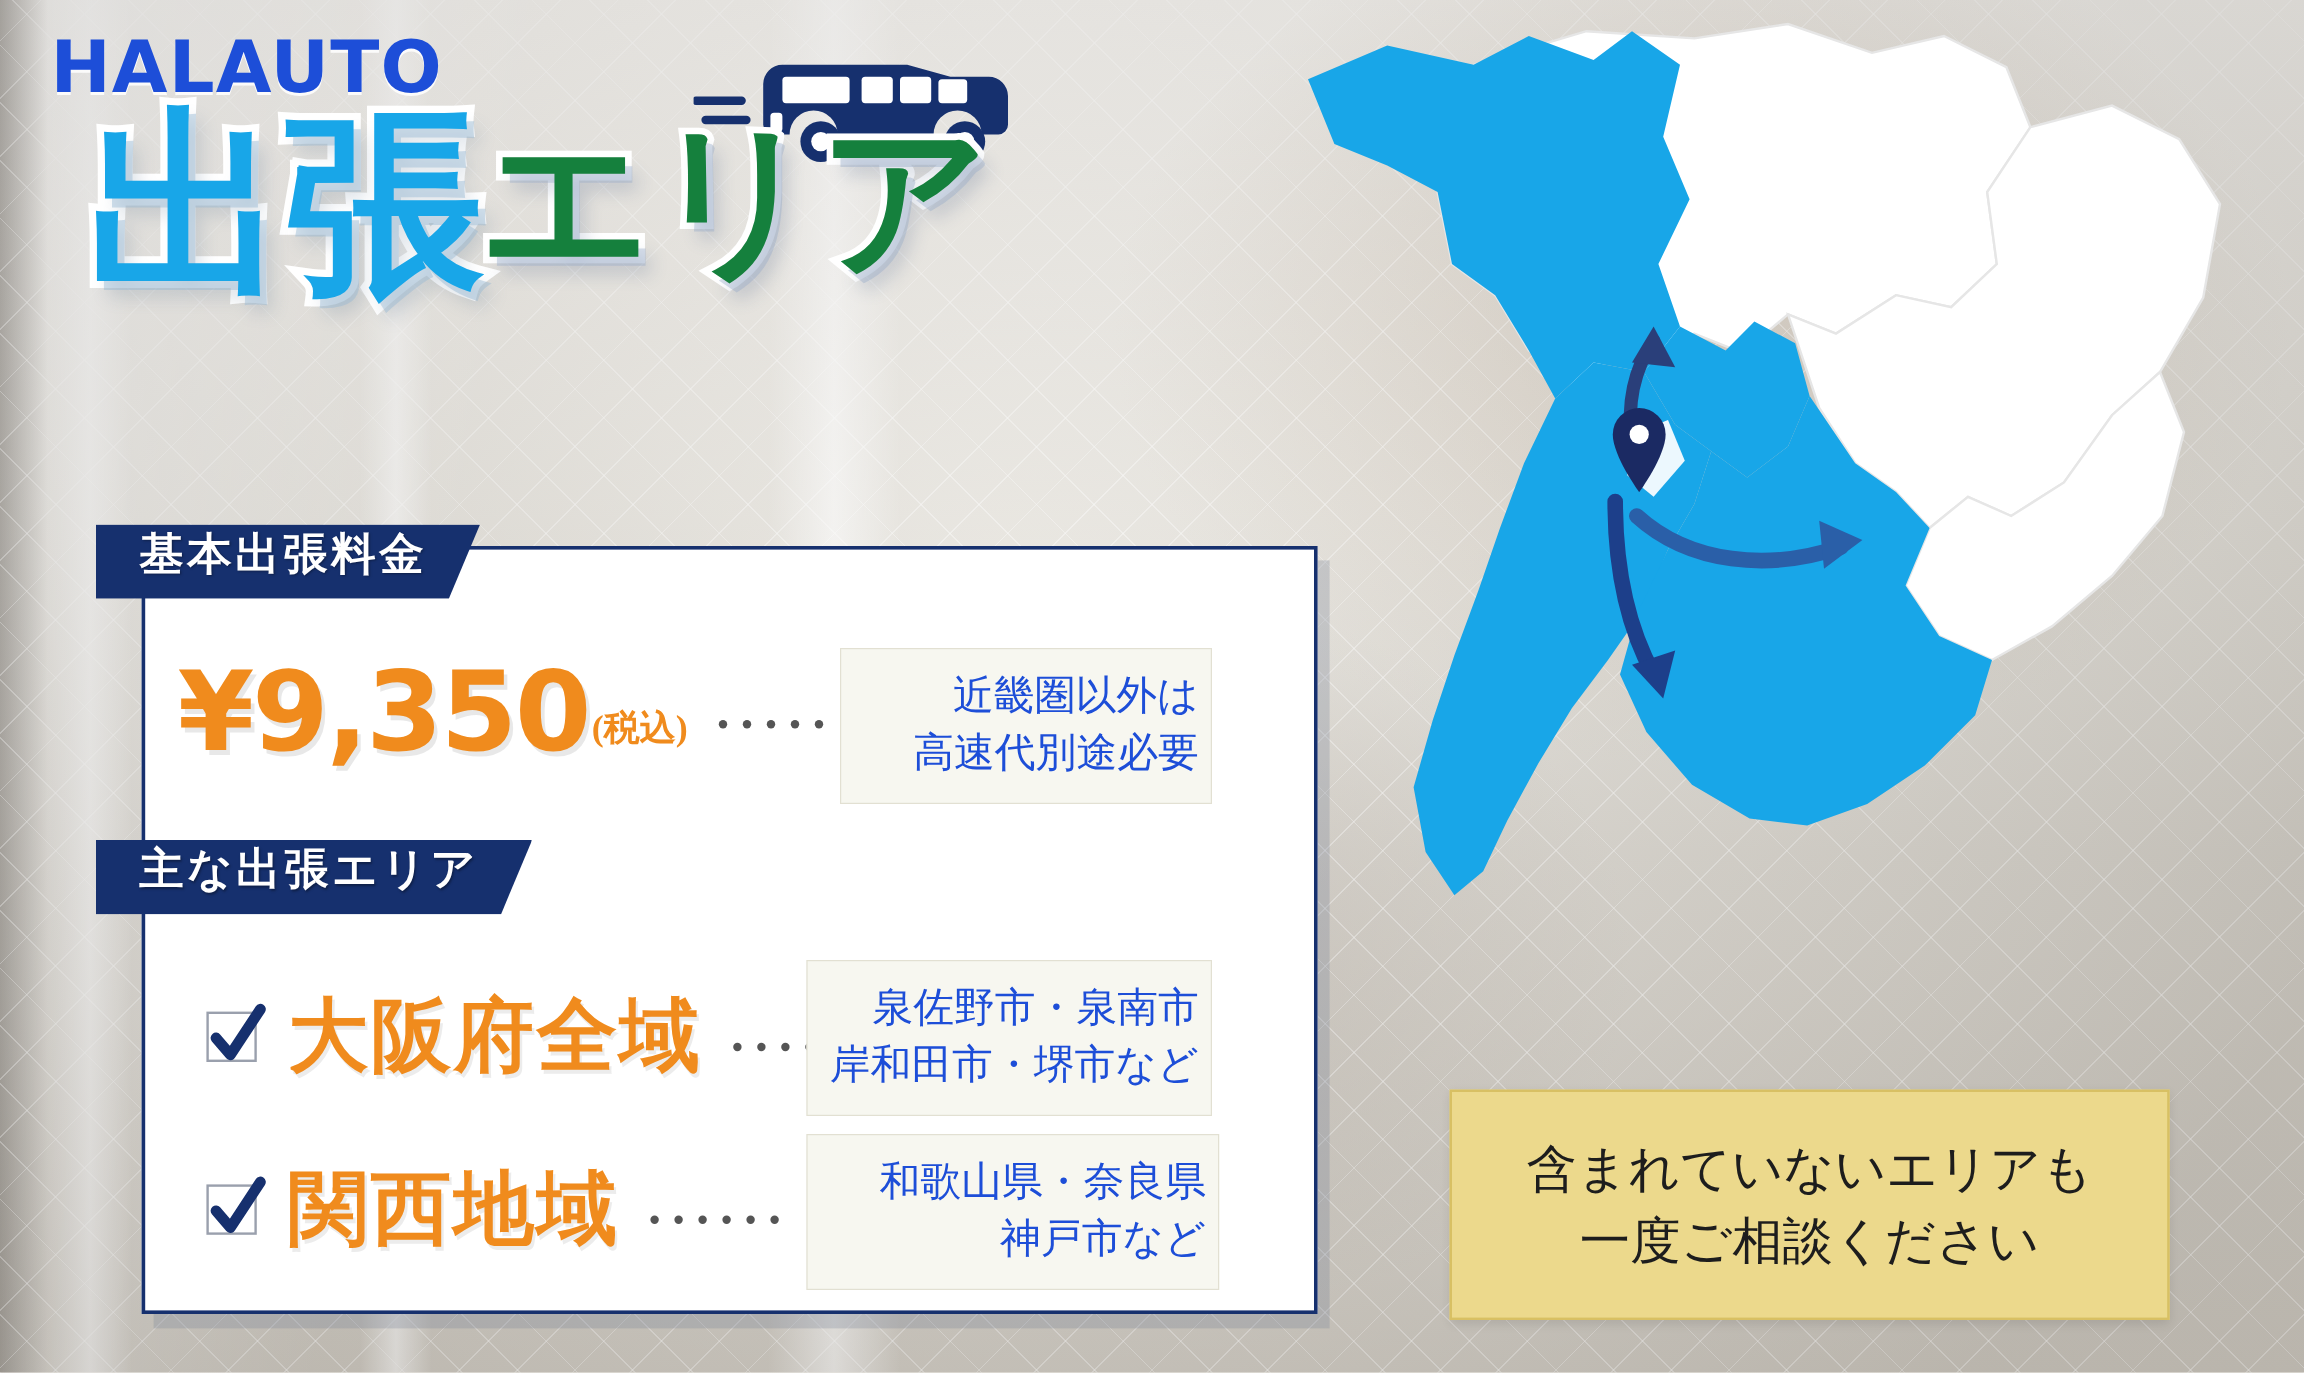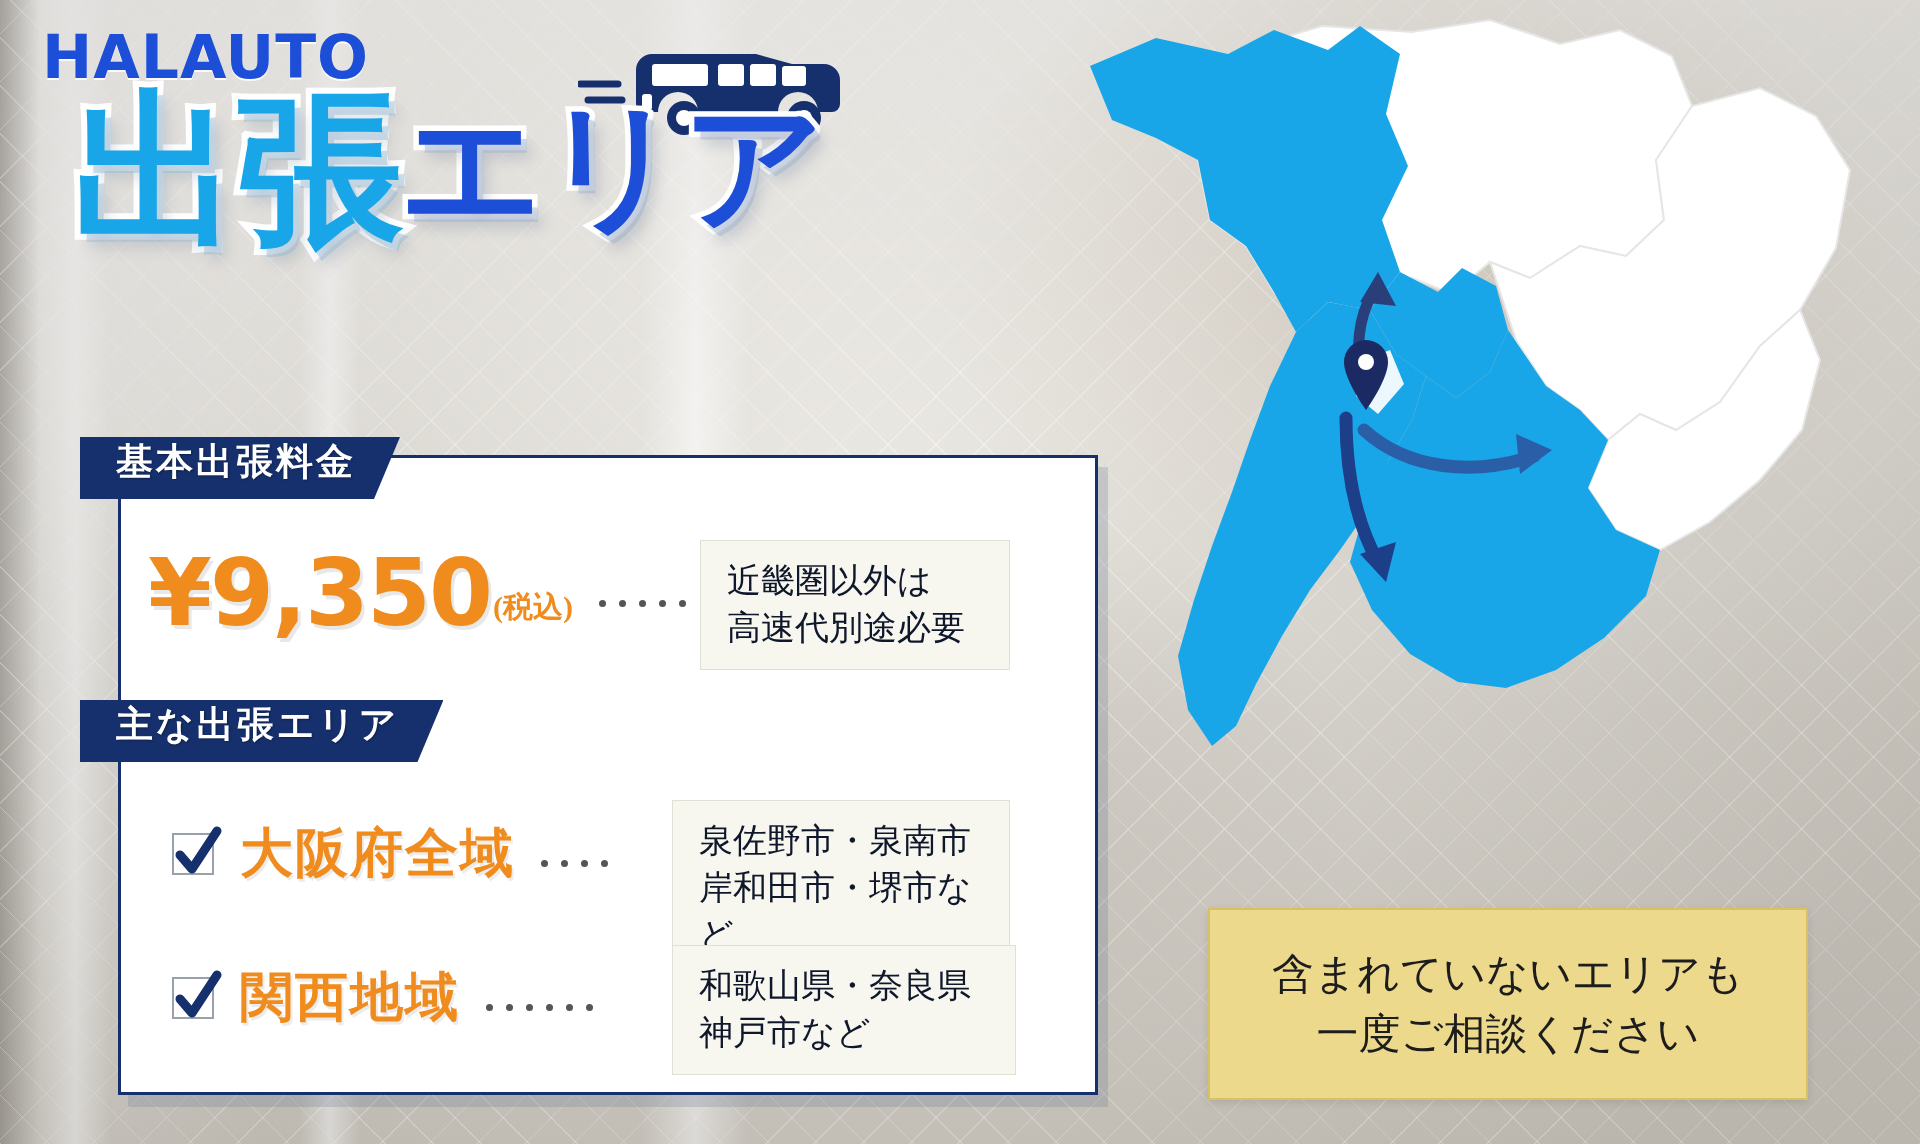--- a/index.html
+++ b/index.html
@@ -93,21 +93,21 @@
     letter-spacing: -4px;
     -webkit-text-stroke: 12px #ffffff;
     paint-order: stroke fill;
     text-shadow:
       6px 8px 0 rgba(150,185,210,0.45),
       10px 14px 14px rgba(90,120,145,0.22);
   }
   .headline .kat {
     font-size: 140px;
     font-weight: 900;
-    color: #1d4ed8;
+    color: #15803d;
     font-family: "DejaVu Sans", sans-serif;
     letter-spacing: -2px;
     -webkit-text-stroke: 11px #ffffff;
     paint-order: stroke fill;
     vertical-align: 14px;
     text-shadow:
       6px 8px 0 rgba(150,170,200,0.40),
       10px 14px 14px rgba(70,90,130,0.22);
   }
 
@@ -198,26 +198,27 @@
     display: block;
     width: 7px;
     height: 7px;
     border-radius: 50%;
     background: #555;
   }
 
   .note {
     background: #f7f7f0;
     border: 1px solid #e2e0d2;
-    padding: 16px 26px 18px;
+    padding: 16px 10px 18px;
     font-size: 34px;
     line-height: 1.38;
-    color: #0f172a;
+    color: #1d4ed8;
     font-family: "DejaVu Sans", sans-serif;
     white-space: pre-line;
+    text-align: right;
   }
   #note-fee  { position: absolute; left: 700px; top: 540px; width: 310px; }
   #note-osaka  { position: absolute; left: 672px; top: 800px; width: 338px; }
   #note-kansai { position: absolute; left: 672px; top: 945px; width: 344px; }
 
   .check-row {
     position: absolute;
     display: flex;
     align-items: center;
   }
@@ -228,21 +229,21 @@
     width: 42px;
     height: 42px;
     border: 2px solid #9aa0ad;
     background: #fff;
     position: relative;
     flex: 0 0 auto;
   }
   .checkbox svg { position: absolute; left: -4px; top: -12px; }
 
   .area-label {
-    font-size: 53px;
+    font-size: 67px;
     font-weight: 900;
     color: #f08b1d;
     font-family: "DejaVu Sans", sans-serif;
     letter-spacing: 2px;
     margin-left: 26px;
     text-shadow: 2px 3px 0 rgba(195,195,195,0.32);
   }
 
   
   .map-wrap {

